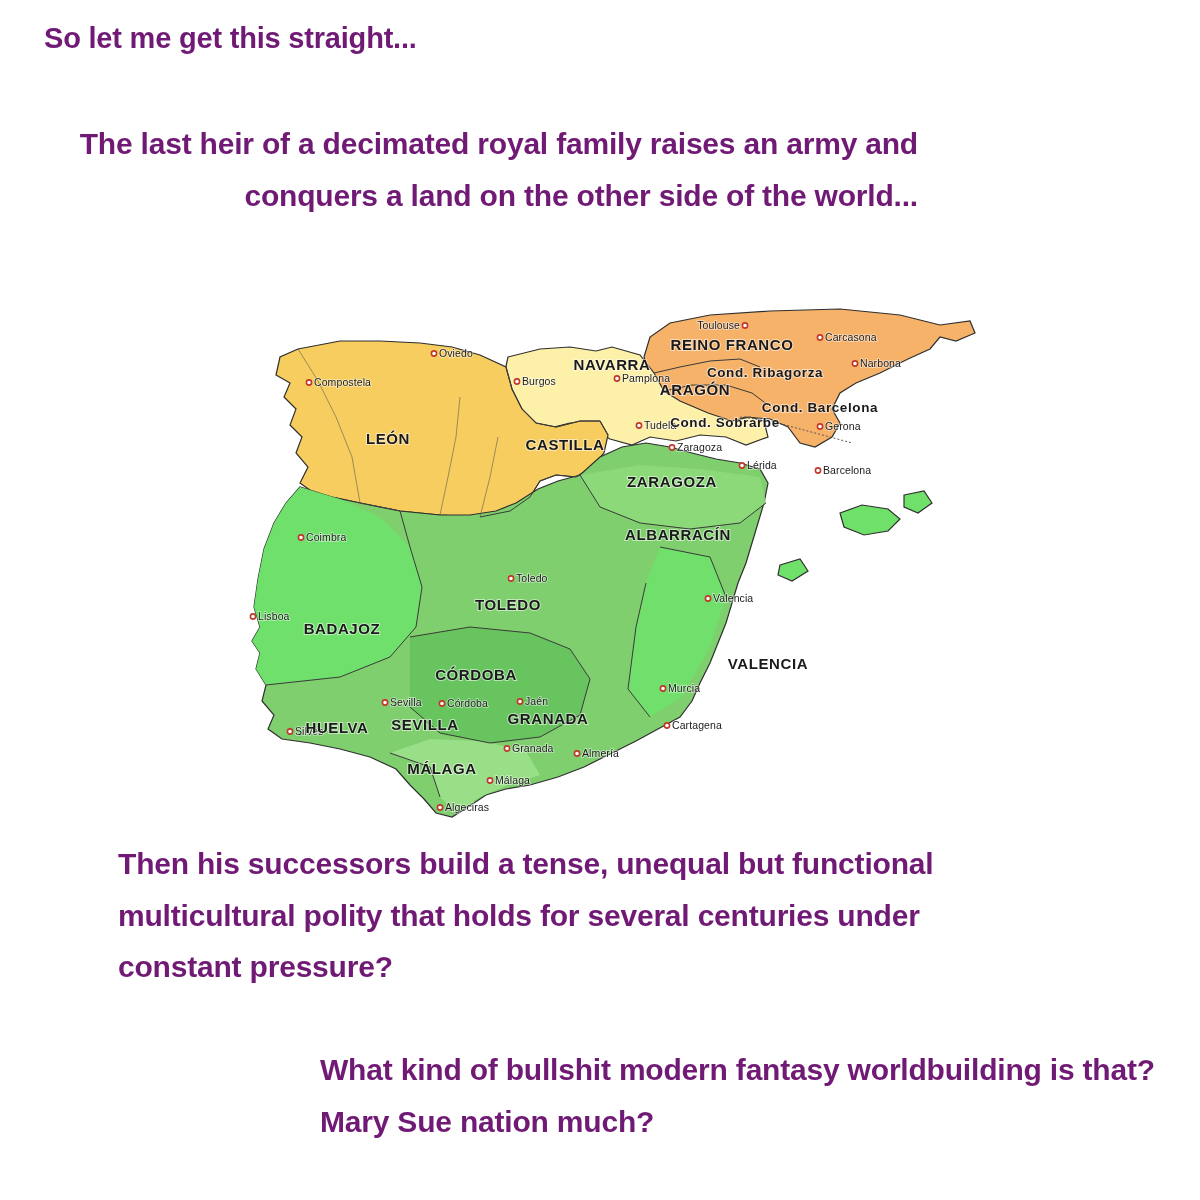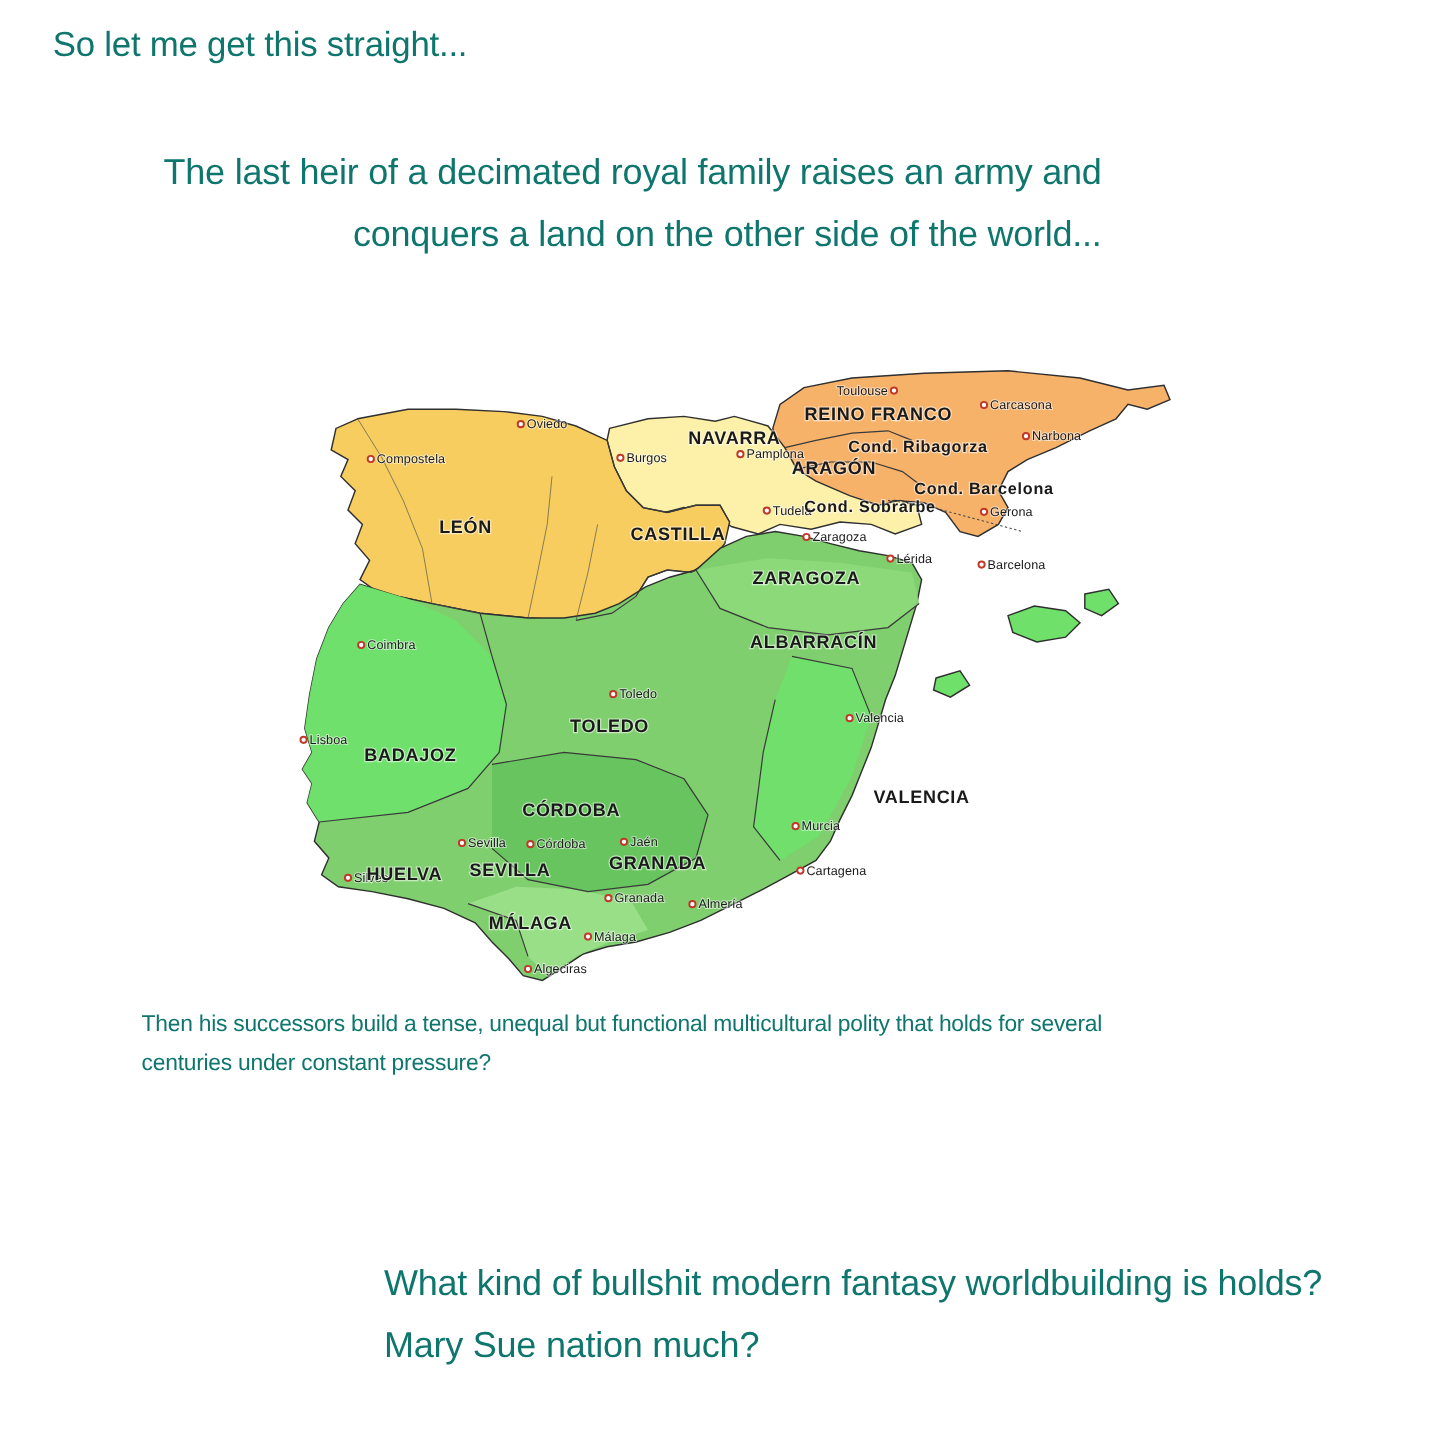--- a/index.html
+++ b/index.html
@@ -17,42 +17,42 @@
   }
   .page {
     position: relative;
     width: 1200px;
     height: 1200px;
   }
 
   
   .caption {
     position: absolute;
-    font-weight: normal;
-    color: #0f766e;
+    font-weight: bold;
+    color: #701a75;
     letter-spacing: -0.2px;
   }
   #caption-top {
     left: 44px;
     top: 20px;
     font-size: 29px;
     line-height: 1.25;
   }
   #caption-intro {
     left: 58px;
     top: 118px;
     font-size: 30px;
     line-height: 1.72;
     width: 860px;
     text-align: right;
   }
   #caption-middle {
     left: 118px;
     top: 838px;
-    font-size: 19px;
+    font-size: 30px;
     line-height: 1.72;
     width: 830px;
   }
   #caption-bottom {
     left: 320px;
     top: 1044px;
     font-size: 30px;
     line-height: 1.72;
     width: 850px;
   }
@@ -276,15 +276,15 @@
           <text x="185" y="433" class="map-label region-label big">SEVILLA</text>
           <text x="308" y="427" class="map-label region-label big">GRANADA</text>
           <text x="202" y="477" class="map-label region-label big">MÁLAGA</text>
         </g>
 
     </svg>
   </div>
 
   <div class="caption" id="caption-middle">Then his successors build a tense, unequal but functional multicultural polity that holds for several centuries under constant pressure?</div>
 
-  <div class="caption" id="caption-bottom">What kind of bullshit modern fantasy worldbuilding is holds? Mary Sue nation much?</div>
+  <div class="caption" id="caption-bottom">What kind of bullshit modern fantasy worldbuilding is that? Mary Sue nation much?</div>
 
 </div>
 
 </body></html>

